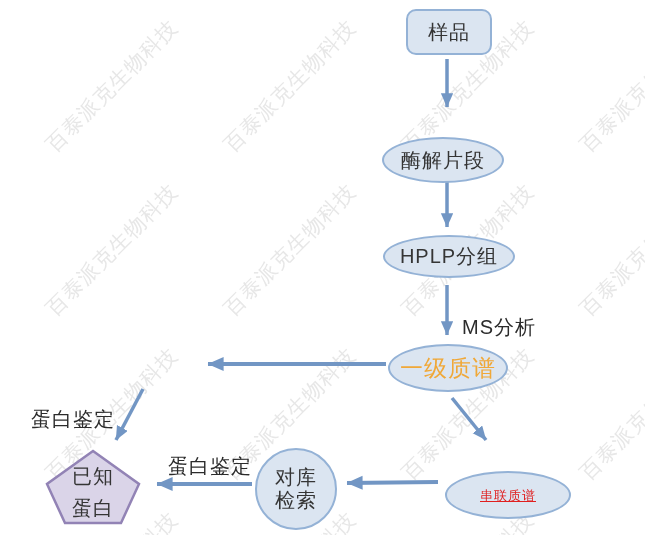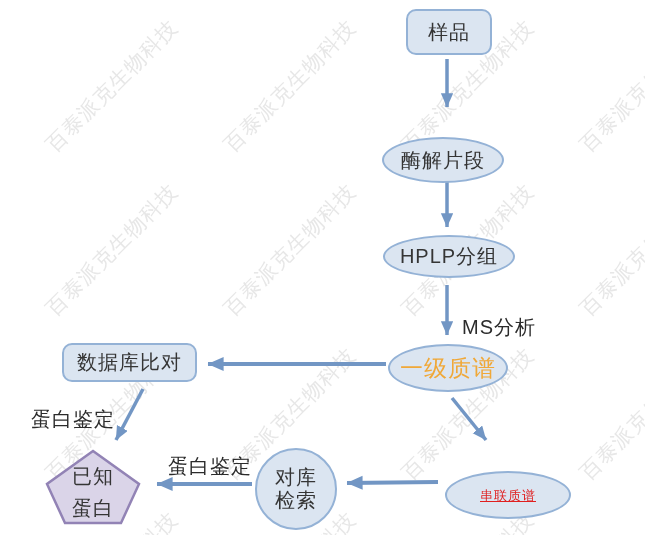--- a/index.html
+++ b/index.html
@@ -101,21 +101,20 @@
   </svg>
 
   <div id="node-sample" class="node rect">样品</div>
 
   <div id="node-digest" class="node ellipse">酶解片段</div>
 
   <div id="node-hplp" class="node ellipse">HPLP分组</div>
 
   <div id="node-ms1" class="node ellipse">一级质谱</div>
 
-  <div id="node-db" class="node rect">数据库比对</div>
 
   <div id="node-search" class="node ellipse">对库
 检索</div>
 
   <div id="node-ms2" class="node ellipse">串联质谱</div>
 
   <div id="node-pentagon">
     <svg width="100" height="79" viewBox="0 0 100 79" preserveAspectRatio="none">
       <polygon points="50,3 96,36 78,75 22,75 4,36" style="fill:var(--pentagon-fill);stroke:var(--pentagon-border);stroke-width:2.5"></polygon>
     </svg>

